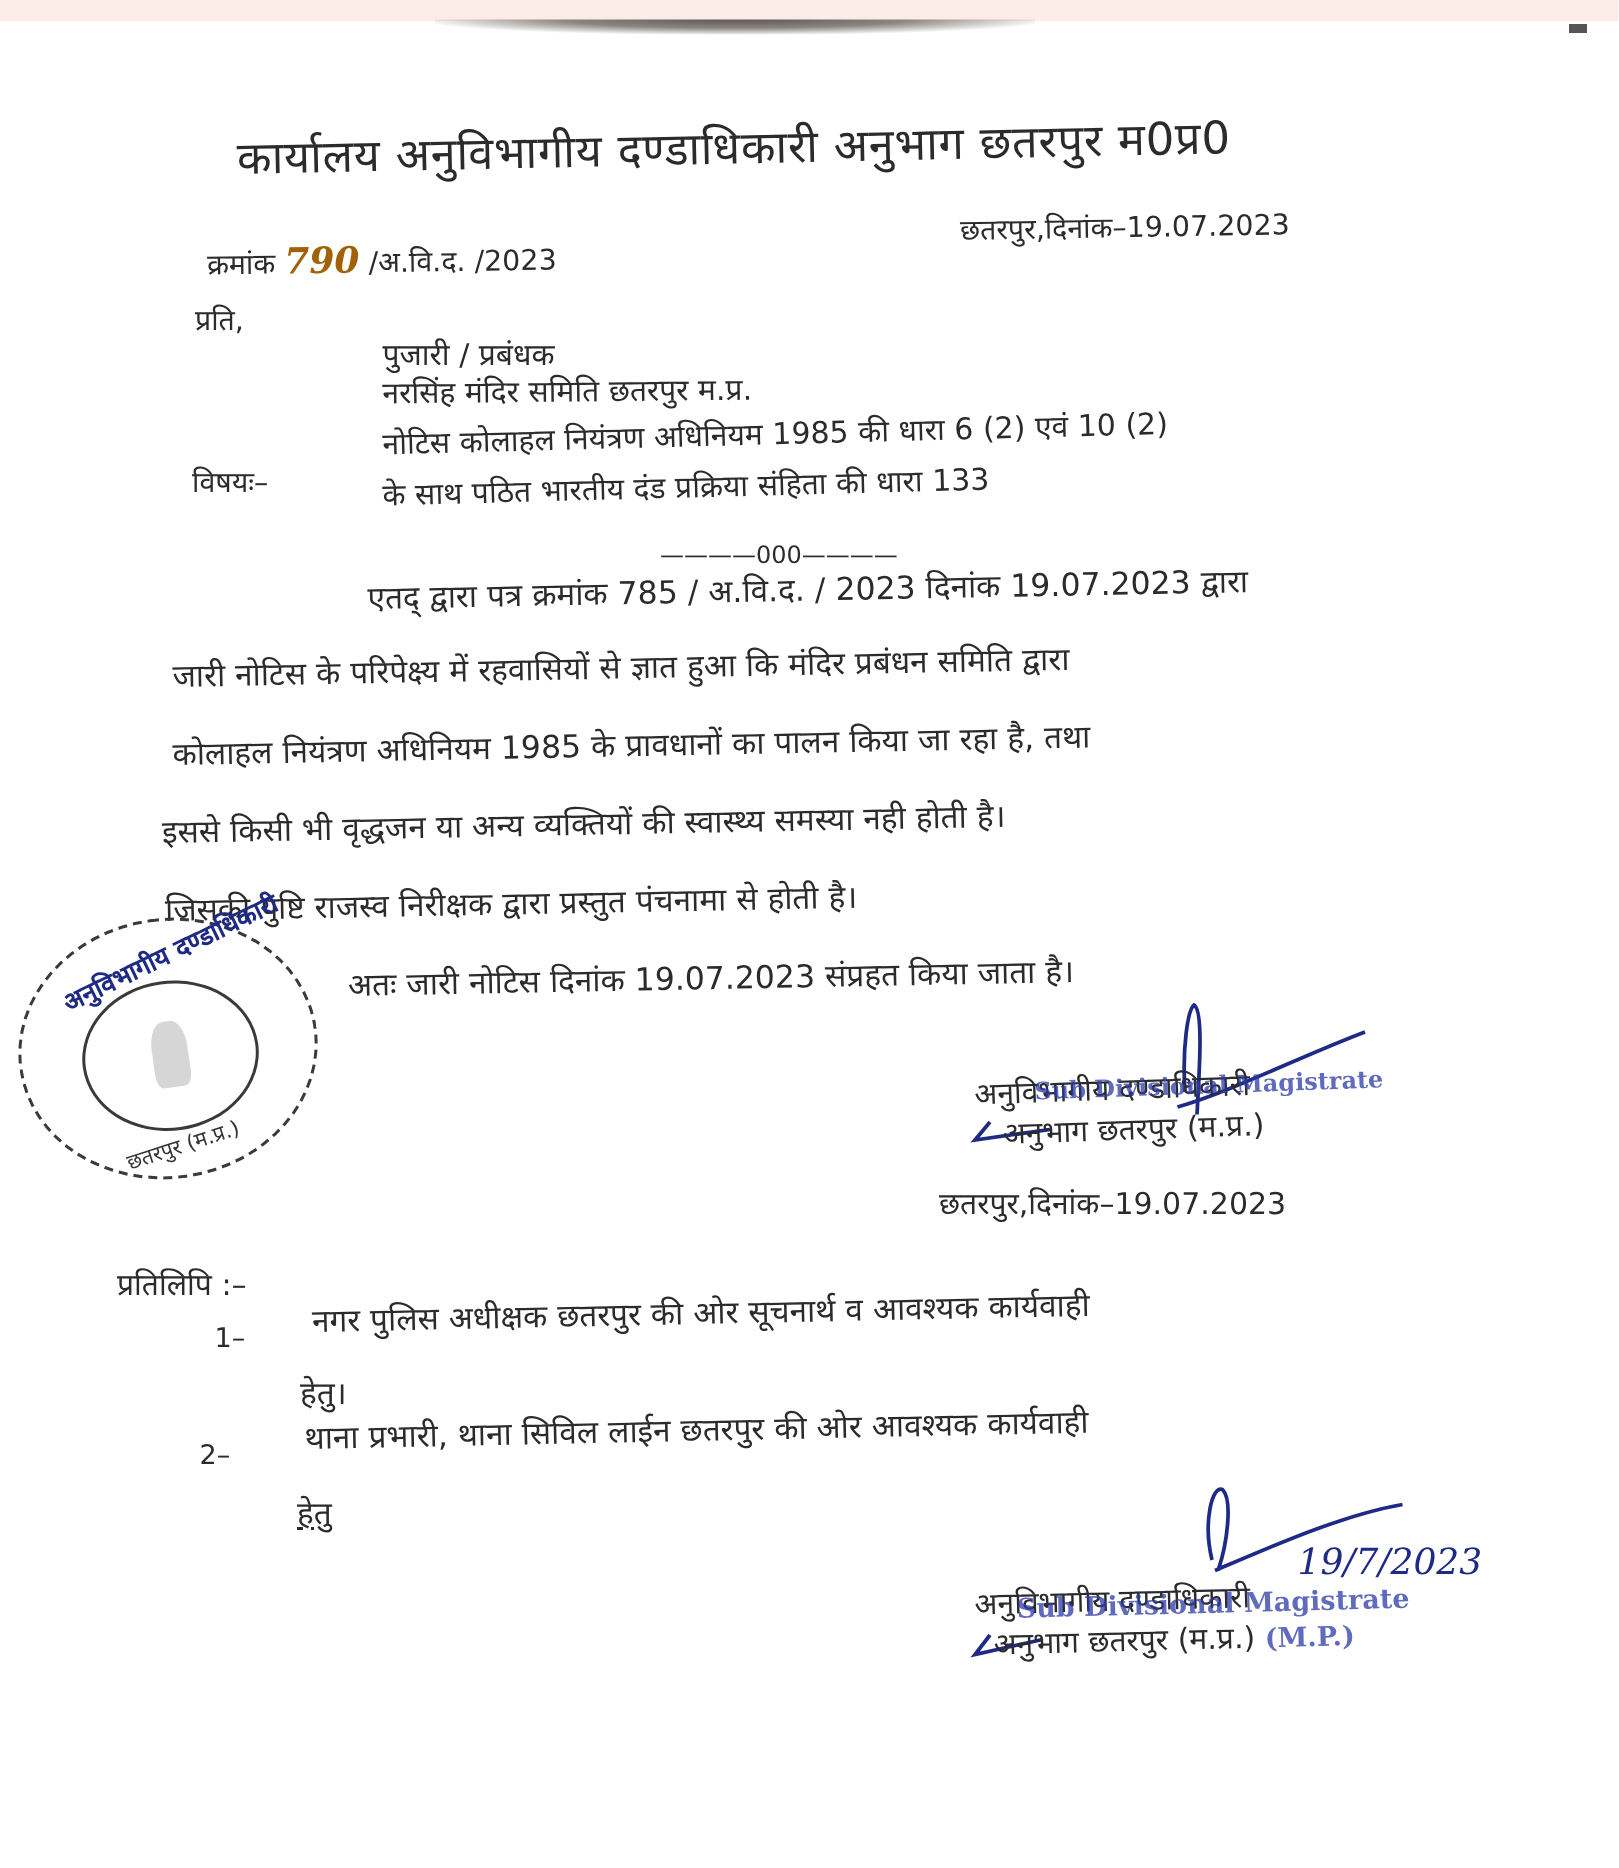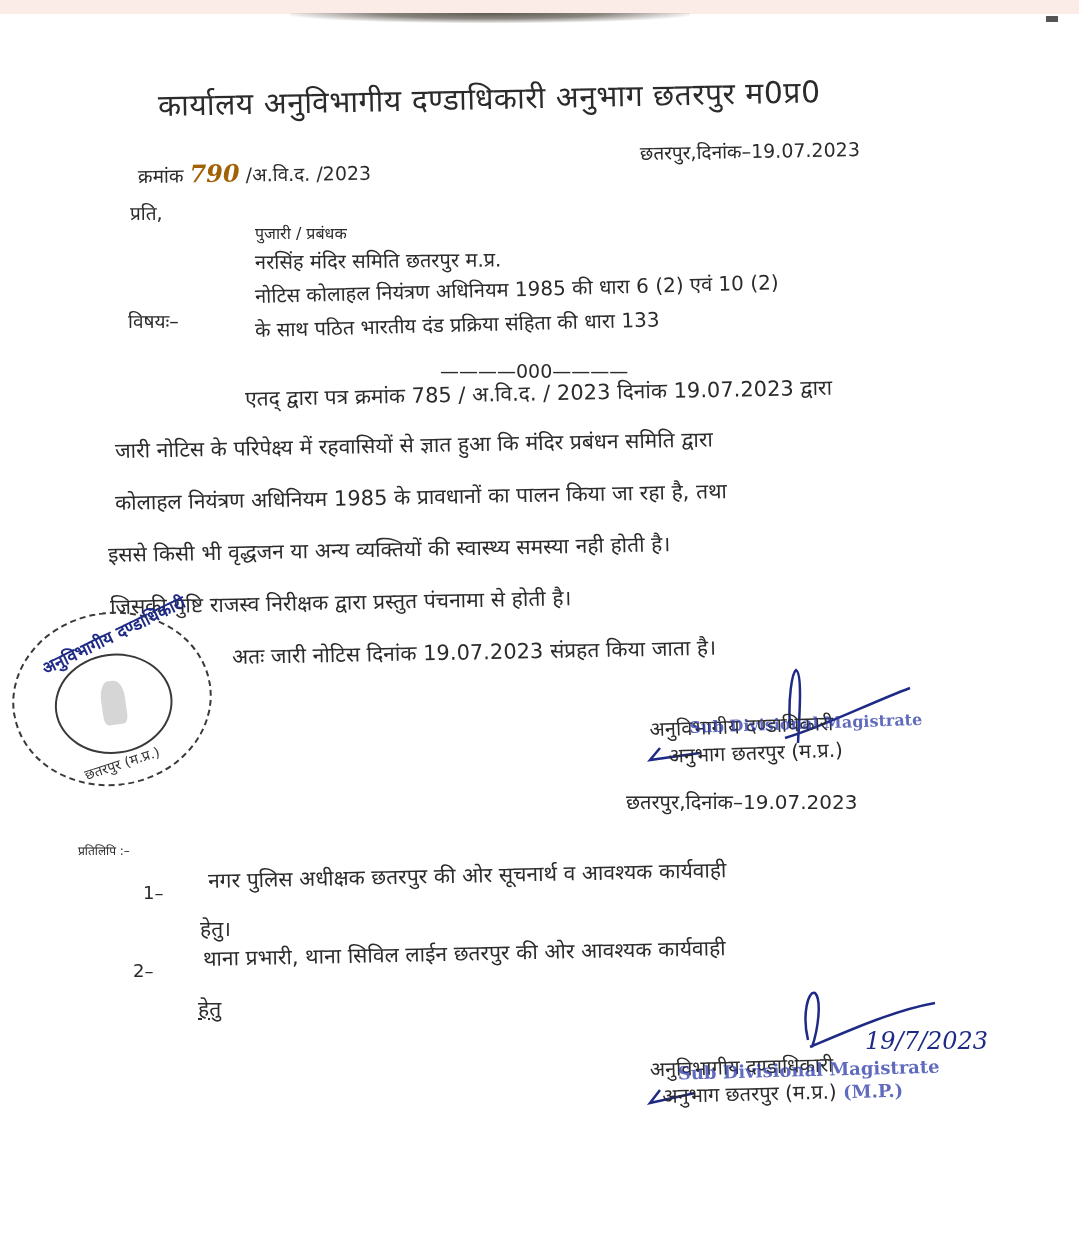--- a/index.html
+++ b/index.html
@@ -108,28 +108,28 @@
 
   <div class="t meta" style="left:138px; top:160px; transform:rotate(-0.8deg);">
     <span>क्रमांक</span>
     <span class="hand" style="font-size:24px;">790</span>
     <span>/अ.वि.द. /2023</span>
   </div>
   <div class="t meta" style="left:640px; top:140px; transform:rotate(-1deg);">छतरपुर,दिनांक–19.07.2023</div>
 
   <div class="t meta" style="left:130px; top:200px;">प्रति,</div>
 
-  <div class="t meta" style="left:255px; top:222px; font-size:16px;">पुजारी / प्रबंधक</div>
+  <div class="t meta" style="left:255px; top:222px; font-size:20px;">पुजारी / प्रबंधक</div>
   <div class="t meta" style="left:255px; top:248px; font-size:20px; transform:rotate(-0.6deg);">नरसिंह मंदिर समिति छतरपुर म.प्र.</div>
 
   <div class="t meta" style="left:128px; top:308px;text-align:right;">विषयः–</div>
   <div class="t body-line" style="left:255px; top:282px; font-size:20px; transform:rotate(-1.5deg);">नोटिस कोलाहल नियंत्रण अधिनियम 1985 की धारा 6 (2) एवं 10 (2)</div>
   <div class="t body-line" style="left:255px; top:316px; font-size:20px; transform:rotate(-1.5deg);">के साथ पठित भारतीय दंड प्रक्रिया संहिता की धारा 133</div>
 
-  <div class="t meta" style="left:440px; top:360px; font-size:19px;">————000————</div>
+  <div class="t meta" style="left:440px; top:360px; font-size:16px;">————000————</div>
 
   <div class="t body-line" style="left:245px; top:384px;">एतद् द्वारा पत्र क्रमांक 785 / अ.वि.द. / 2023 दिनांक 19.07.2023 द्वारा</div>
   <div class="t body-line" style="left:115px; top:436px;">जारी नोटिस के परिपेक्ष्य में रहवासियों से ज्ञात हुआ कि मंदिर प्रबंधन समिति द्वारा</div>
   <div class="t body-line" style="left:115px; top:488px;">कोलाहल नियंत्रण अधिनियम 1985 के प्रावधानों का पालन किया जा रहा है, तथा</div>
   <div class="t body-line" style="left:108px; top:540px;">इससे किसी भी वृद्धजन या अन्य व्यक्तियों की स्वास्थ्य समस्या नही होती है।</div>
   <div class="t body-line" style="left:110px; top:592px;">जिसकी पुष्टि राजस्व निरीक्षक द्वारा प्रस्तुत पंचनामा से होती है।</div>
   <div class="t body-line" style="left:232px; top:642px;">अतः जारी नोटिस दिनांक 19.07.2023 संप्रहत किया जाता है।</div>
 
   <div class="seal">
     <div class="seal-text-top">अनुविभागीय दण्डाधिकारी</div>
@@ -144,21 +144,21 @@
   </svg>
   <div class="sig-block" style="left:650px; top:712px; transform:rotate(-2deg);">
     <div class="sig-line" style="position:relative;">
       <span>अनुविभागीय दण्डाधिकारी</span>
       <span class="stamp-blue" style="position:absolute; left:40px; top:4px; font-size:16px;">Sub Divisional Magistrate</span>
     </div>
     <div class="sig-line" style="margin-left:18px;">अनुभाग छतरपुर (म.प्र.)</div>
   </div>
   <div class="t meta" style="left:626px; top:788px; font-size:20px;">छतरपुर,दिनांक–19.07.2023</div>
 
-  <div class="t meta" style="left:78px; top:842px; font-size:12px;text-align:center;">प्रतिलिपि :–</div>
+  <div class="t meta" style="left:78px; top:842px; font-size:20px;text-align:center;">प्रतिलिपि :–</div>
 
   <div class="t meta" style="left:143px; top:882px; font-size:18px;">1–</div>
   <div class="t body-line" style="left:208px; top:866px; transform:rotate(-1.2deg);">नगर पुलिस अधीक्षक छतरपुर की ओर सूचनार्थ व आवश्यक कार्यवाही</div>
   <div class="t body-line" style="left:200px; top:914px; transform:none;">हेतु।</div>
 
   <div class="t meta" style="left:133px; top:960px; font-size:18px;">2–</div>
   <div class="t body-line" style="left:203px; top:944px; transform:rotate(-1.2deg);">थाना प्रभारी, थाना सिविल लाईन छतरपुर की ओर आवश्यक कार्यवाही</div>
   <div class="t body-line" style="left:198px; top:994px; transform:none;text-decoration:underline;">हेतु</div>
 
   <svg class="sig" style="left:640px; top:985px;" width="400" height="130">

